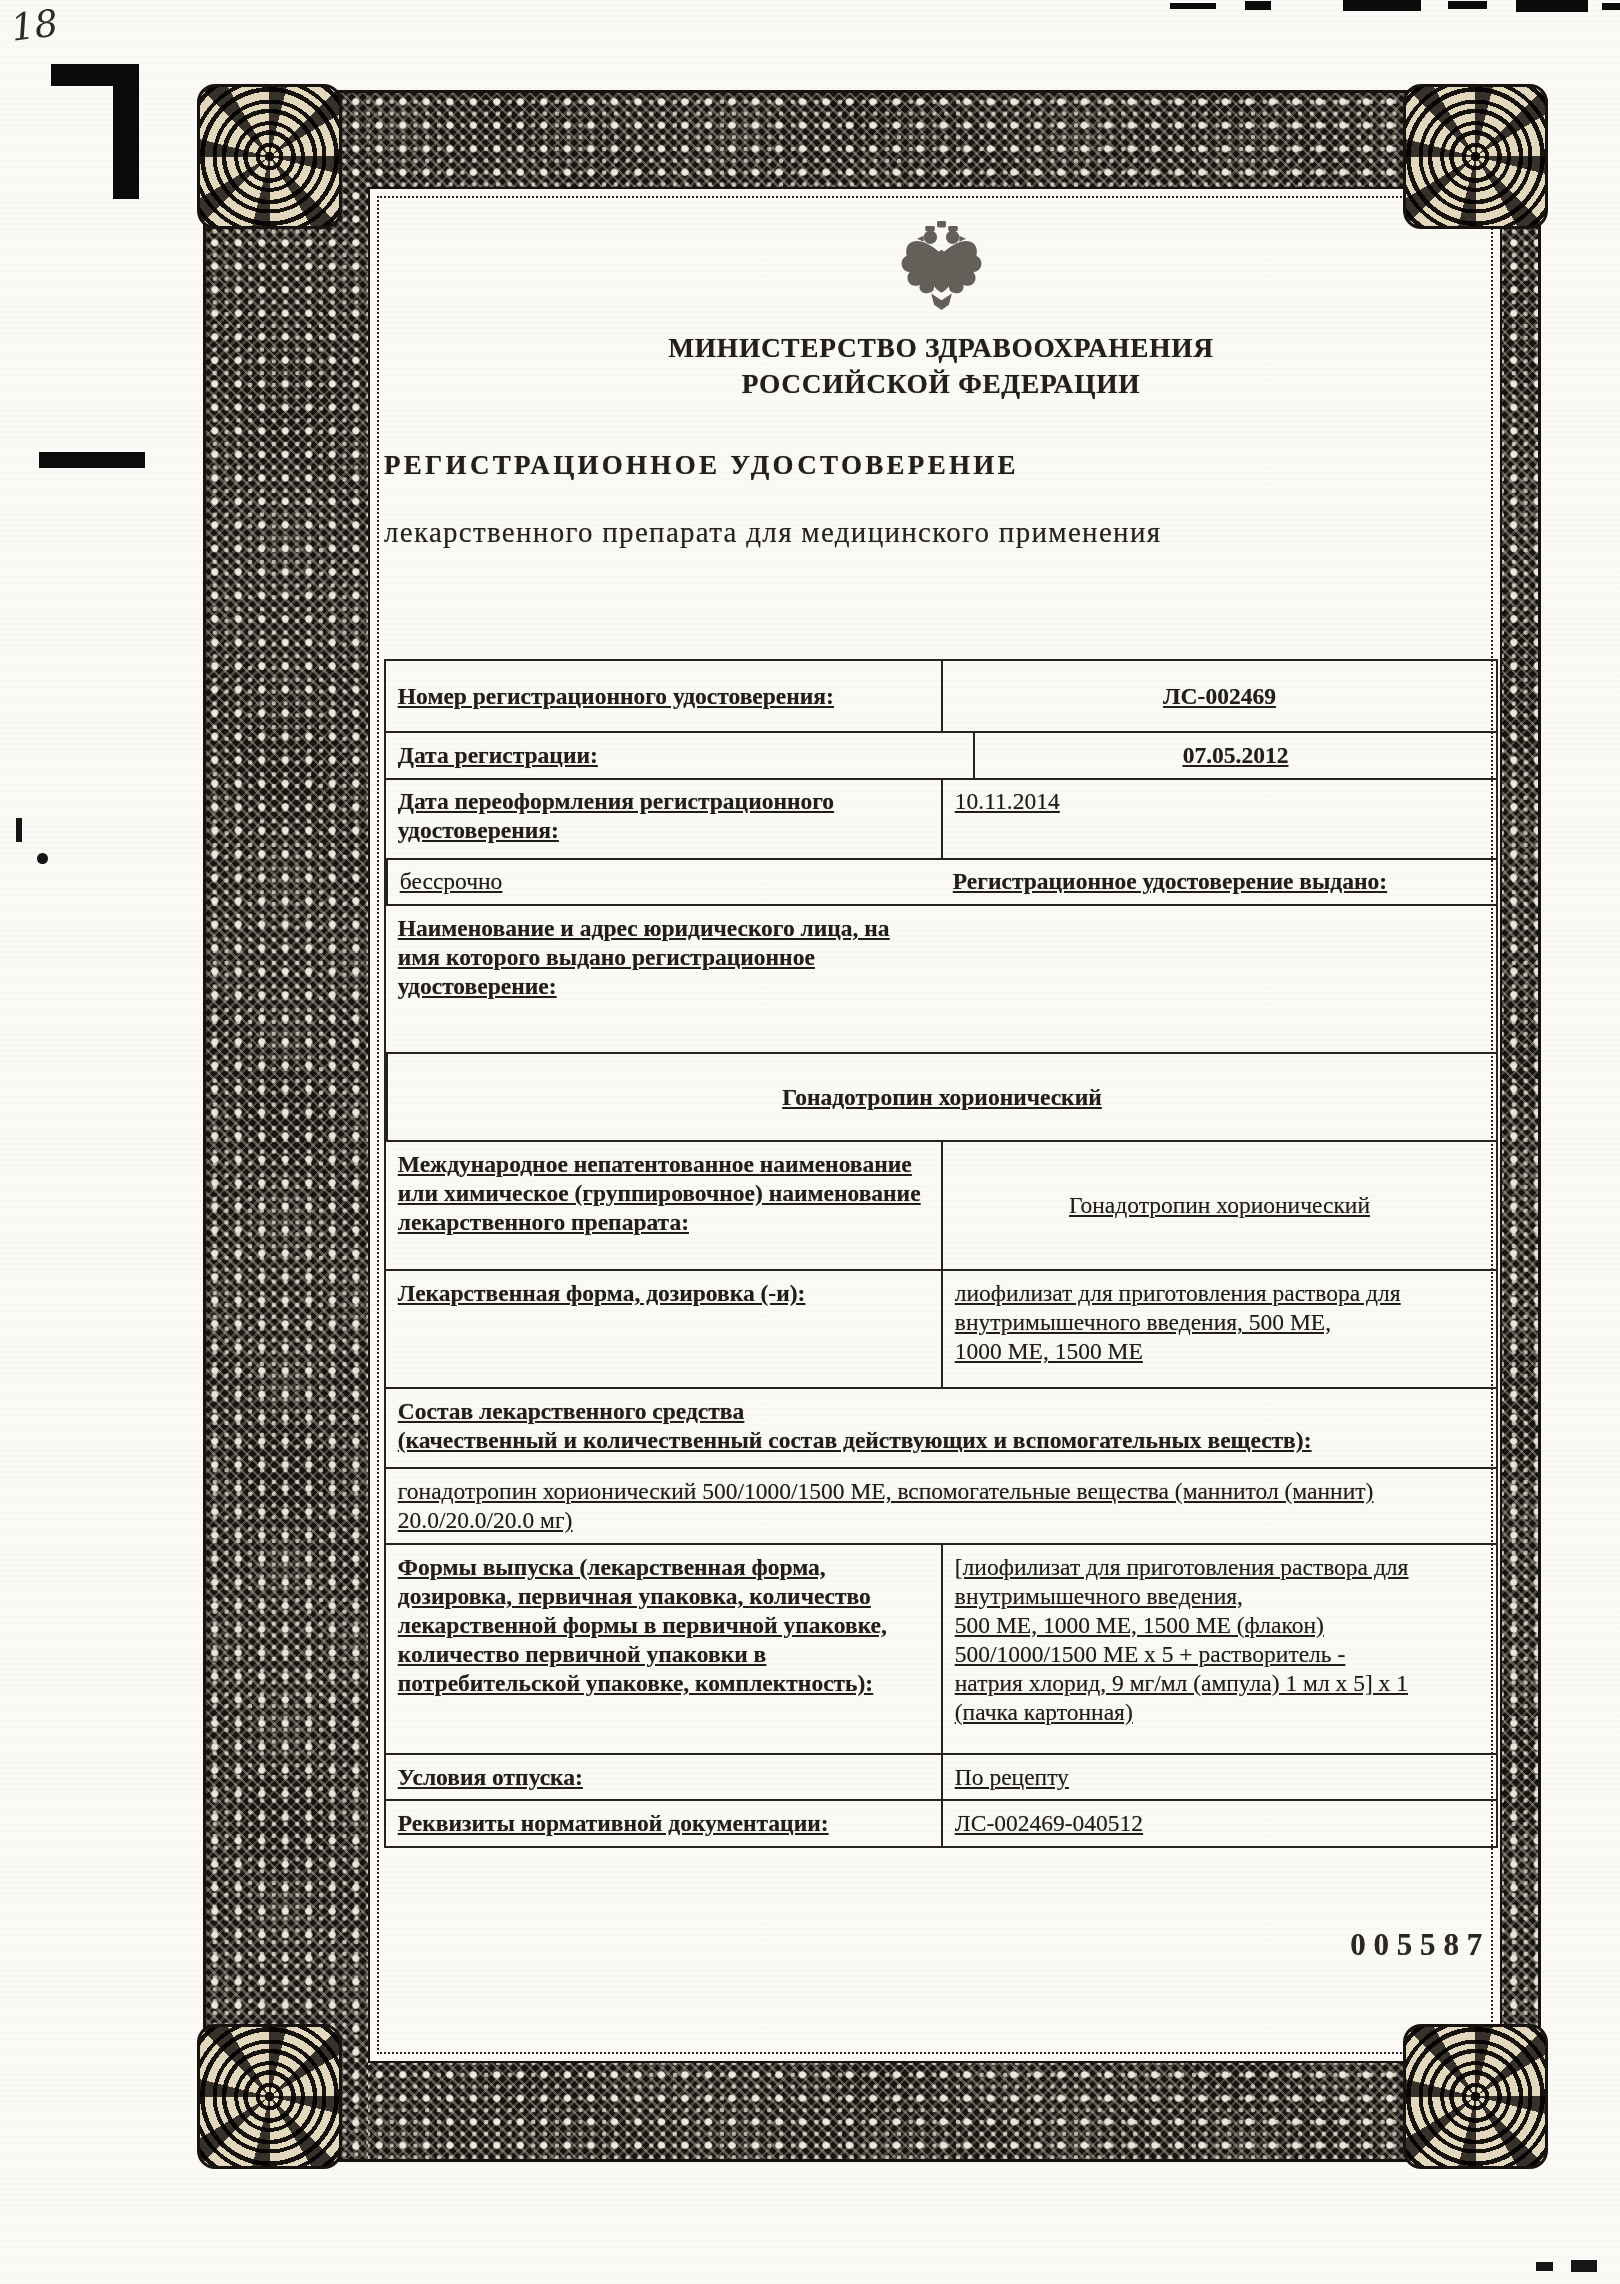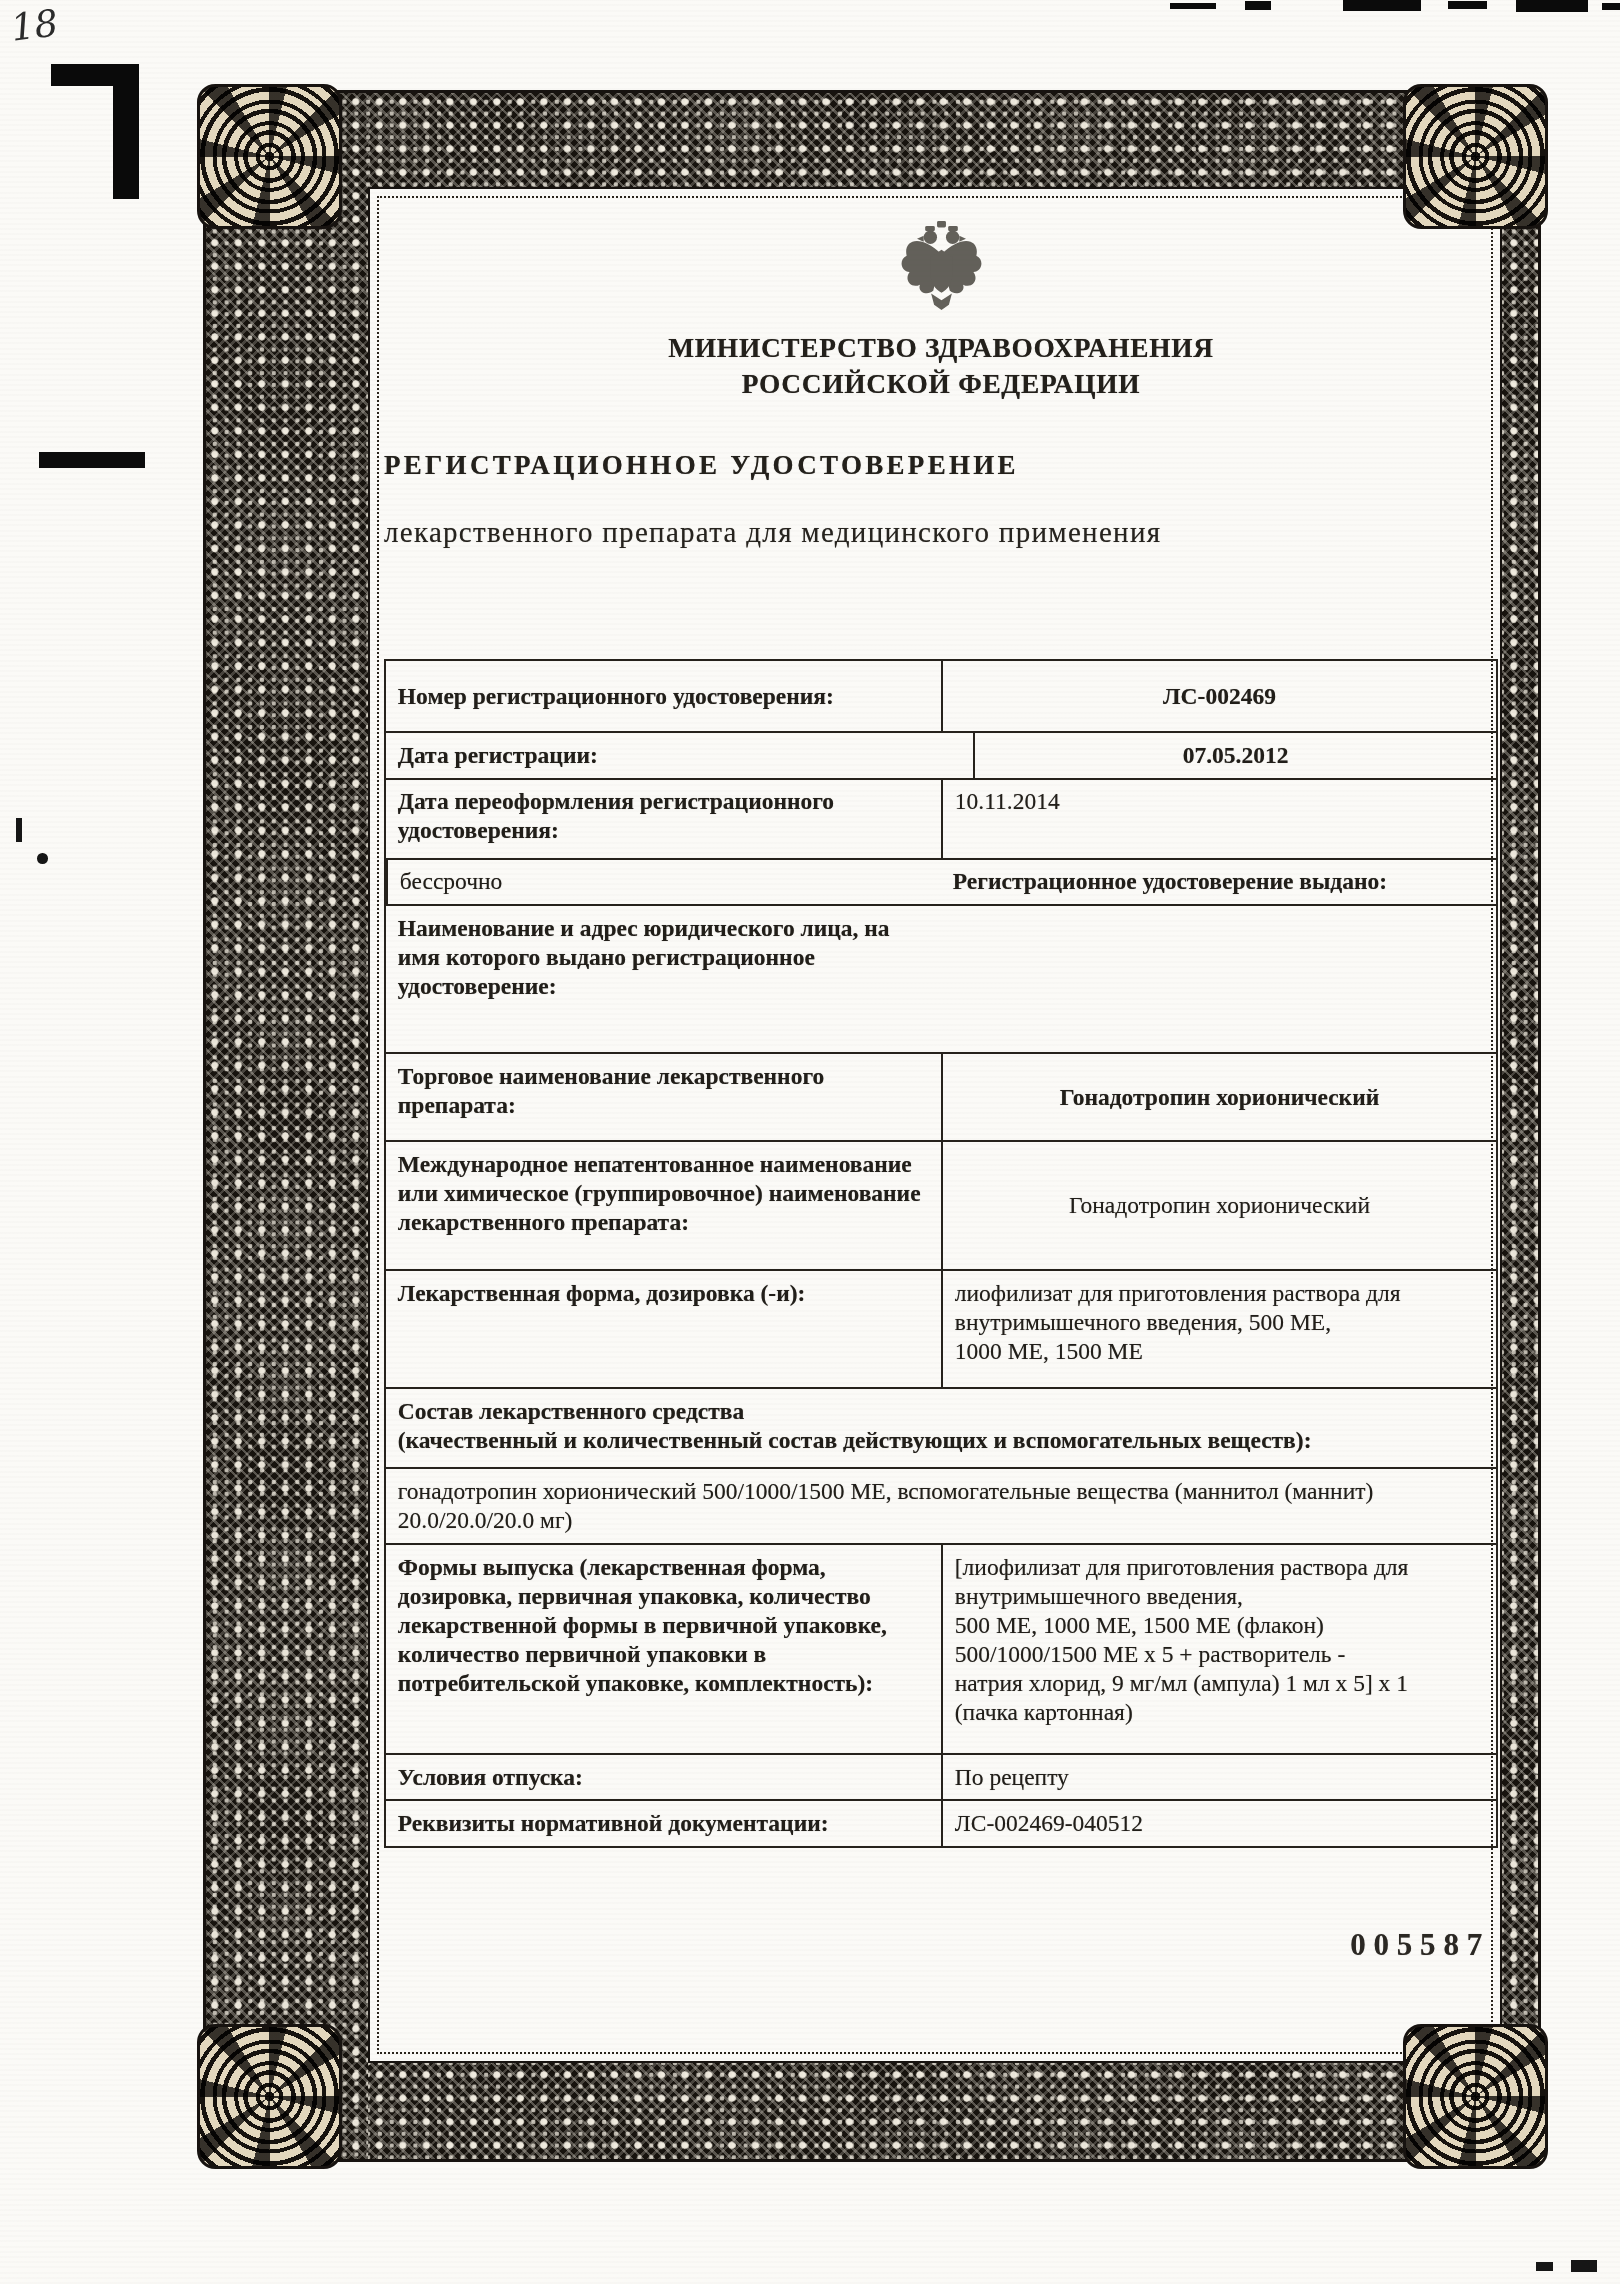--- a/index.html
+++ b/index.html
@@ -68,21 +68,21 @@
     position:absolute; left:384px; top:516px; width:1114px; text-align:left;
     font-size:29px; letter-spacing:1.3px; color:#26231e; text-shadow:0 0 0.7px rgba(33,30,25,.5);
   }
 
   
   .doc-table{
     position:absolute; left:384px; top:659px; width:1114px;
     border:2.6px solid #26221c; font-size:23.5px; line-height:29px; color:#211e19;
     text-shadow:0 0 0.7px rgba(33,30,25,.5);
   }
-  .trow{ display:flex; border-top:2.6px solid #26221c; }
+  .trow{ display:flex; border-top:2.6px solid #26221c;text-decoration:underline; }
   .trow:first-child{ border-top:none; }
   .cell{ padding:7.8px 11.8px; white-space:pre-line; }
   .cell.label{ width:555px; flex:0 0 auto; font-weight:bold; }
   .cell.value{ flex:1 1 auto; border-left:2.6px solid #26221c; }
   .trow.fullrow .cell{ width:100%; flex:1 1 auto; border-left:none; }
   .l-center{ display:flex; align-items:center; }
   .v-center{ display:flex; align-items:center; justify-content:center; text-align:center; }
   .v-bold{ font-weight:bold; }
   .comp-head{ font-weight:bold; }
 
@@ -167,21 +167,20 @@
     <div class="trow" style="min-height:46px;">
       <div class="cell value">бессрочно</div>
       <div class="cell label l-center">Регистрационное удостоверение выдано:</div>
     </div>
 
     <div class="trow" style="min-height:148px;">
       <div class="cell label">Наименование и адрес юридического лица, на имя которого выдано регистрационное удостоверение:</div>
     </div>
 
     <div class="trow" style="min-height:88px;">
-      <div class="cell label">Торговое наименование лекарственного препарата:</div>
       <div class="cell value v-center v-bold">Гонадотропин хорионический</div>
     </div>
 
     <div class="trow" style="min-height:129px;">
       <div class="cell label">Международное непатентованное наименование или химическое (группировочное) наименование лекарственного препарата:</div>
       <div class="cell value v-center">Гонадотропин хорионический</div>
     </div>
 
     <div class="trow" style="min-height:118px;">
       <div class="cell label">Лекарственная форма, дозировка (-и):</div>

